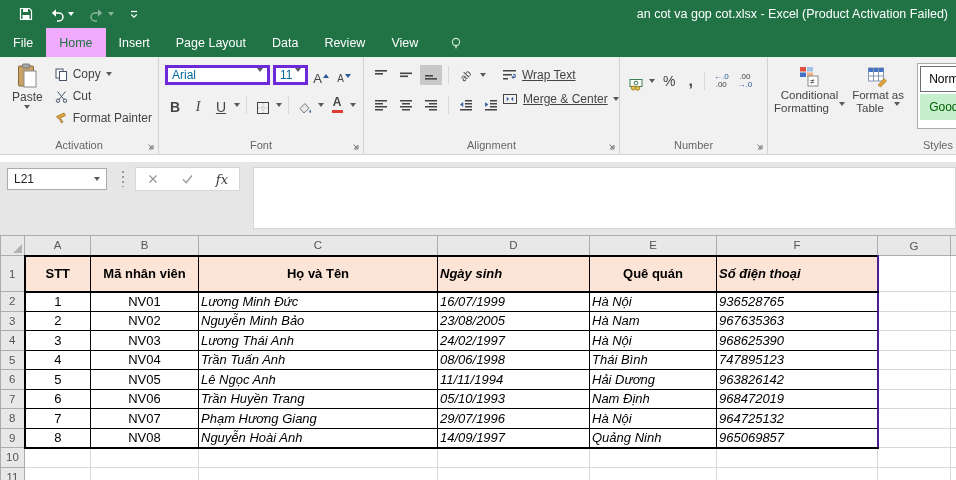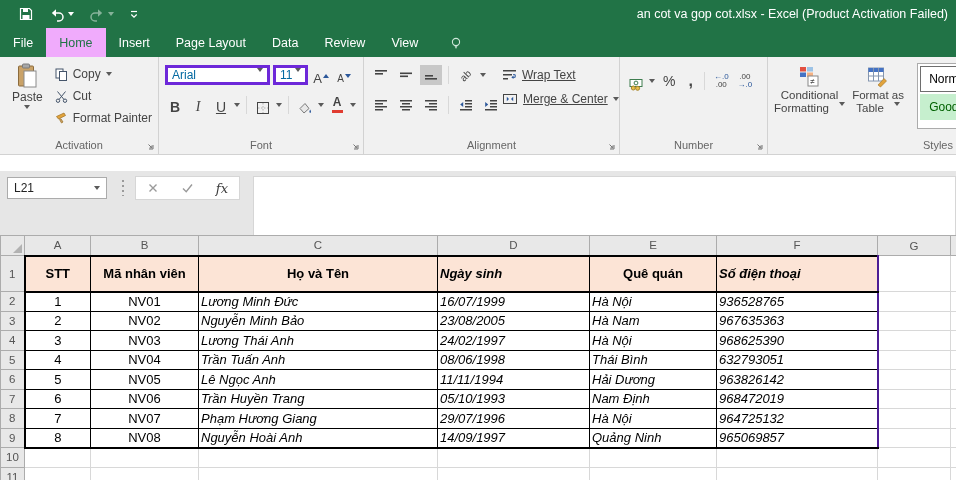--- a/index.html
+++ b/index.html
@@ -83,21 +83,21 @@
   .bigbtn{width:74px;display:flex;flex-direction:column;align-items:center;font-size:11.5px;
           color:#444;line-height:13px;text-align:center;padding-top:2px;}
   .bigbtn .lbl2{display:flex;gap:10px;}
   .styles-flex{display:flex;}
   .gallery{border:1px solid #ababab;background:#fff;padding:2px;width:200px;margin-left:6px;}
   .gitem{height:26px;display:flex;align-items:center;padding-left:8px;font-size:12px;box-sizing:border-box;}
   .g-normal{border:1px solid #6e6e6e;background:#fff;color:#000;}
   .g-good{background:#c6efce;color:#006100;margin-top:2px;border:1px solid #c6efce;}
 
   
-  .fstrip{position:absolute;top:171px;left:0;right:0;height:80px;background:#e6e6e6;}
+  .fstrip{position:absolute;top:162px;left:0;right:0;height:80px;background:#e6e6e6;}
   .namebox{position:absolute;left:7px;top:6px;width:100px;height:22px;background:#fff;
            border:1px solid #ababab;box-sizing:border-box;display:flex;align-items:center;
            font-size:12px;color:#222;padding:0 6px;justify-content:space-between;}
   .vdots{position:absolute;left:122px;top:9px;width:2px;height:16px;
          background:repeating-linear-gradient(#9a9a9a 0 2px,transparent 2px 5px);}
   .fxbox{position:absolute;left:135px;top:5px;width:105px;height:24px;background:#fff;
          border:1px solid #d6d6d6;box-sizing:border-box;display:flex;align-items:center;
          justify-content:space-around;}
   .fxlabel{font-family:"DejaVu Serif","Liberation Serif",serif;font-style:italic;font-size:13px;color:#3b3b3b;}
   .fbar{position:absolute;left:253px;top:5px;right:0;height:62px;background:#fff;
@@ -550,21 +550,21 @@
     <td class="gc"></td>
         <td class="gc"></td>
   </tr>
   <tr class="r-data">
     <td class="rh">5</td>
     <td class="dc c-center bl">4</td>
     <td class="dc c-center">NV04</td>
     <td class="dc c-left">Trần Tuấn Anh</td>
     <td class="dc c-left">08/06/1998</td>
     <td class="dc c-left">Thái Bình</td>
-    <td class="dc c-left br">632793051</td>
+    <td class="dc c-left br">747895123</td>
     <td class="gc"></td>
         <td class="gc"></td>
   </tr>
   <tr class="r-data">
     <td class="rh">6</td>
     <td class="dc c-center bl">5</td>
     <td class="dc c-center">NV05</td>
     <td class="dc c-left">Lê Ngọc Anh</td>
     <td class="dc c-left">11/11/1994</td>
     <td class="dc c-left">Hải Dương</td>

